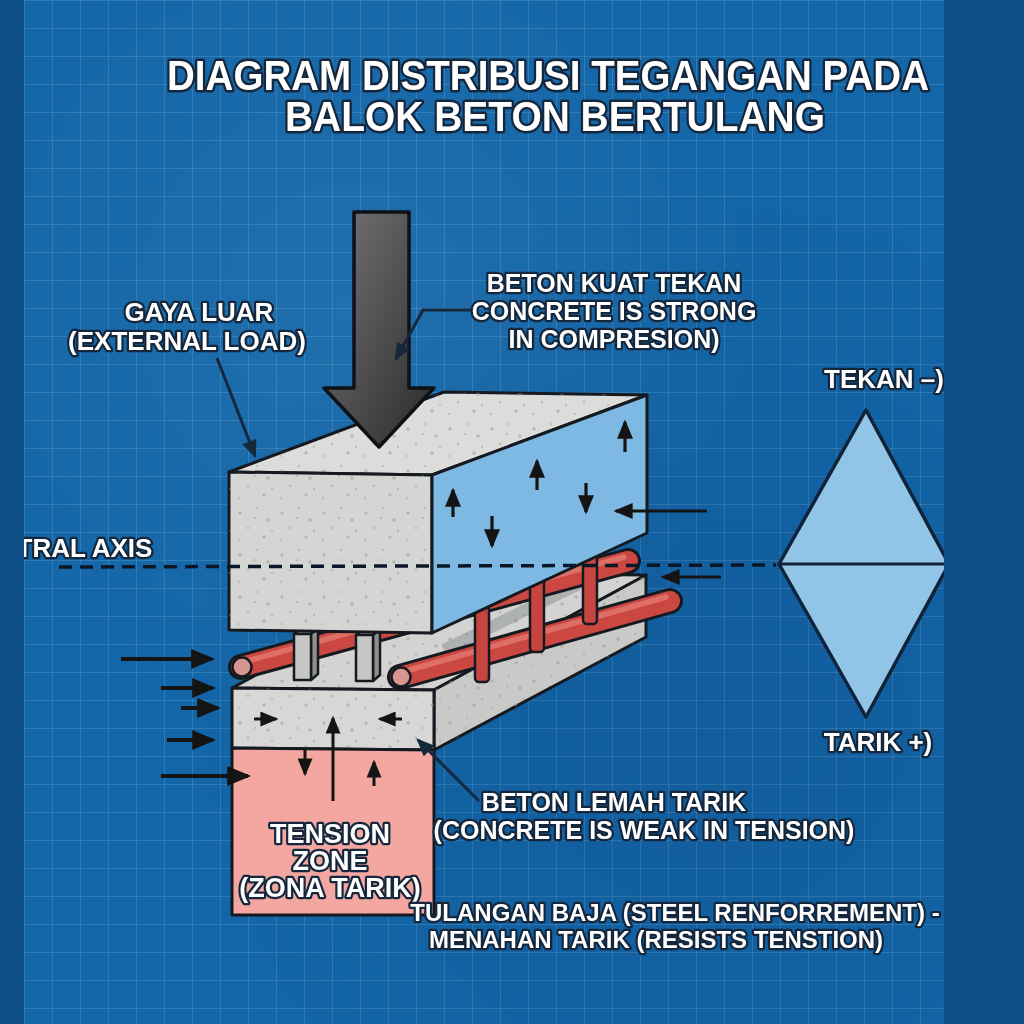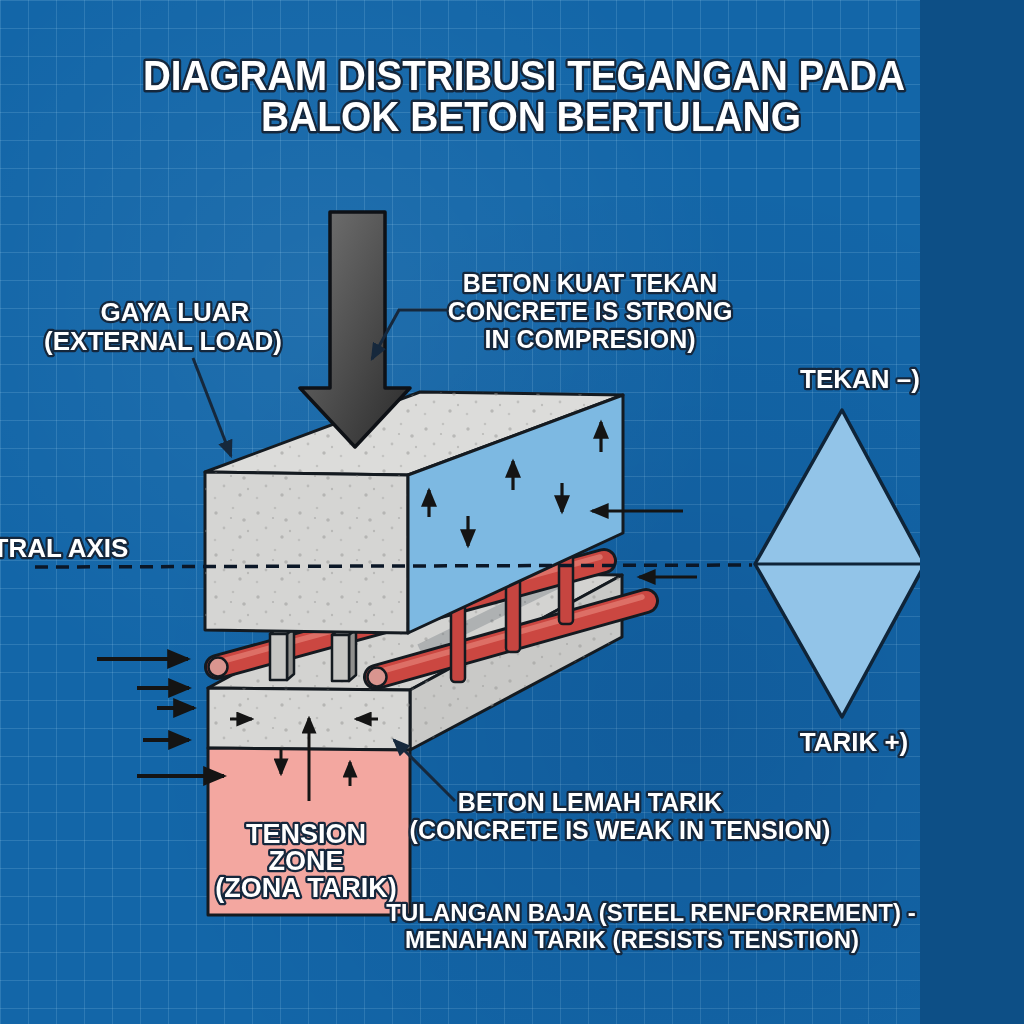--- a/index.html
+++ b/index.html
@@ -6,20 +6,21 @@
   #stage{
     position:relative;width:920px;height:1024px;overflow:hidden;
     background-color:#1366a8;
     background-image:
       radial-gradient(circle at 35% 30%, rgba(255,255,255,0.06), rgba(255,255,255,0) 45%),
       radial-gradient(circle at 75% 70%, rgba(0,0,40,0.10), rgba(0,0,0,0) 55%),
       linear-gradient(rgba(150,200,235,0.20) 1px, rgba(0,0,0,0) 1px),
       linear-gradient(90deg, rgba(150,200,235,0.20) 1px, rgba(0,0,0,0) 1px);
     background-size:100% 100%,100% 100%,28px 28px,28px 28px;
     font-family:"Liberation Sans","DejaVu Sans",sans-serif;
+    margin-left:24px;
   }
   svg{position:absolute;left:0;top:0;}
   text{
     font-family:"Liberation Sans","DejaVu Sans",sans-serif;
     font-weight:bold;
     fill:#ffffff;
     stroke:#15273c;
     paint-order:stroke;
     stroke-linejoin:round;
     text-anchor:middle;

